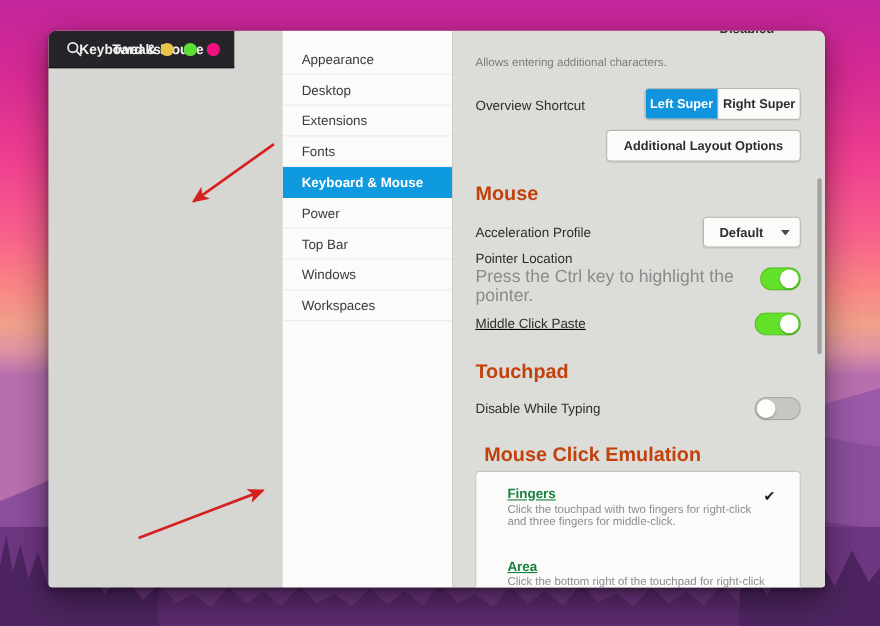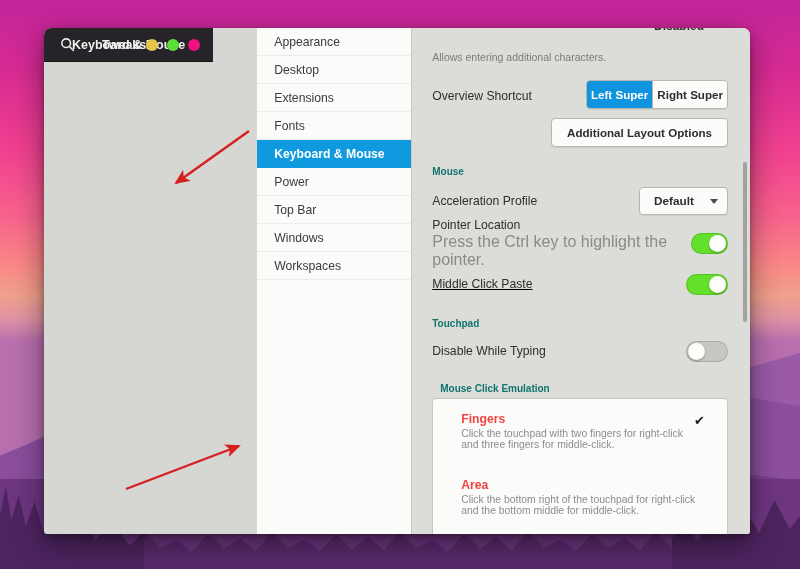--- a/index.html
+++ b/index.html
@@ -143,21 +143,21 @@
 
   
   #body-row { flex: 1 1 auto; display: flex; min-height: 0; }
 
   #sidebar {
     width: 155px;
     flex: 0 0 155px;
     background: #fbfbfa;
     border-right: 1px solid #c9c9c4;
     overflow: hidden;
-    padding-top: 0px;
+    padding-top: 12px;
   }
   .side-item {
     height: 28px;
     display: flex;
     align-items: center;
     padding-left: 17px;
     font-size: 12.2px;
     color: #3b3b3b;
     border-bottom: 1px solid #ececea;
     cursor: pointer;
@@ -221,23 +221,23 @@
   .row-label {
     font-size: 12.2px;
     color: #2e2e2e;
   }
   .row-sub {
     font-size: 16px;
     color: #8a8a8a;
     margin-top: 1px;
   }
   .section-head {
-    font-size: 10px;
-    font-weight: bold;
-    color: #0f766e;
+    font-size: 18px;
+    font-weight: bold;
+    color: #c2410c;
     margin-top: 19px;
     margin-bottom: 7px;
   }
 
   
   .segmented {
     display: inline-flex;
     border-radius: 4px;
     overflow: hidden;
     border: 1px solid #b7b7b2;
@@ -330,21 +330,22 @@
     padding: 13px 16px 15px 28px;
     display: flex;
     align-items: flex-start;
     justify-content: space-between;
     cursor: pointer;
     min-height: 48px;
   }
   .emu-title {
     font-size: 12.2px;
     font-weight: bold;
-    color: #ef4444;
+    color: #15803d;
+    text-decoration: underline;
   }
   .emu-desc {
     font-size: 10.4px;
     color: #8d8d8d;
     margin-top: 2px;
   }
   .emu-check {
     font-size: 13px;
     color: #1c1c1c;
     margin-top: 1px;

